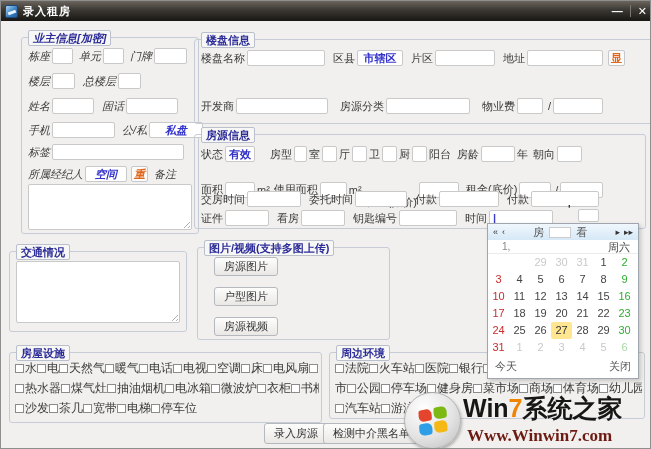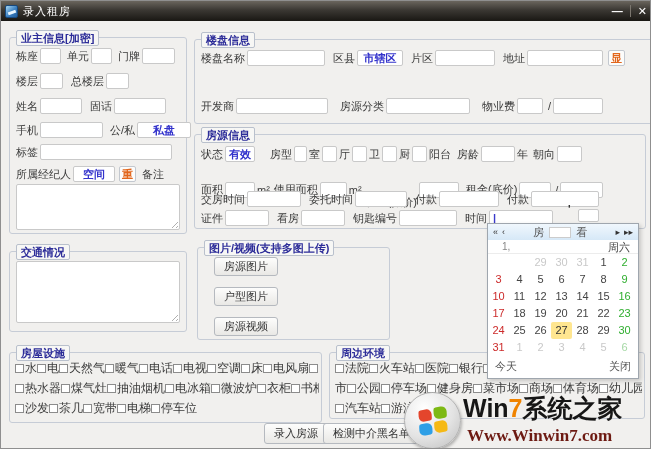--- a/index.html
+++ b/index.html
@@ -13,21 +13,21 @@
   }
   
   .titlebar { position: absolute; left:0; top:0; width:651px; height:20px;
     background: linear-gradient(#6a655d, #3b3833 45%, #191713);
     display:flex; align-items:center; color:#fff; }
   .app-icon { width:13px; height:13px; margin:0 5px 0 4px; border-radius:2px;
     background: linear-gradient(135deg,#a8d8f4,#3a7fc1 55%,#235f9e);
     border:1px solid #17497e; position:relative; }
   .app-icon::after { content:""; position:absolute; left:2px; top:5px; width:8px; height:3px;
     background:#eaf6ff; transform:rotate(-20deg); }
-  .title-text { font-size:11px; letter-spacing:1px; }
+  .title-text { font-size:11px; letter-spacing:1px;font-weight:bold; }
   .win-btns { margin-left:auto; display:flex; align-items:center; gap:7px; padding-right:5px; }
   .win-glyph { color:#fff; font-weight:bold; font-size:11px; line-height:11px; cursor:default; }
   .win-sep { width:1px; height:12px; background:#7b766e; }
   
   .gbox { position:absolute; border:1px solid #c6ccd6; border-radius:3px; }
   .legend { position:absolute; top:-8px; left:6px; padding:1px 4px; line-height:12px;
     background:#f7f7f5; border:1px solid #b9c0cc; border-radius:2px;
     color:#2d2d99; font-weight:bold; font-size:11px; white-space:nowrap; }
   .row { position:absolute; left:6px; display:flex; align-items:center; white-space:nowrap; }
   .lb { color:#3a3a3a; }
@@ -106,21 +106,21 @@
 <div class="titlebar">
   <span class="app-icon"></span>
   <span class="title-text">录入租房</span>
   <span class="win-btns">
     <span class="win-glyph">—</span>
     <span class="win-sep"></span>
     <span class="win-glyph">✕</span>
   </span>
 </div>
 
-<div class="gbox" style="left:8px;top:36px;width:178px;height:197px;">
+<div class="gbox" style="left:20px;top:36px;width:178px;height:197px;font-style:italic;">
   <span class="legend">业主信息[加密]</span>
   <div class="row" style="top:10px;">
     <span class="lb">栋座</span>
     <input class="t" style="width: 21px;">
     <span class="lb" style="margin-left:6px;">单元</span>
     <input class="t" style="width: 21px;">
     <span class="lb" style="margin-left:6px;">门牌</span>
     <input class="t" style="width: 33px;">
   </div>
   <div class="row" style="top:35px;">

